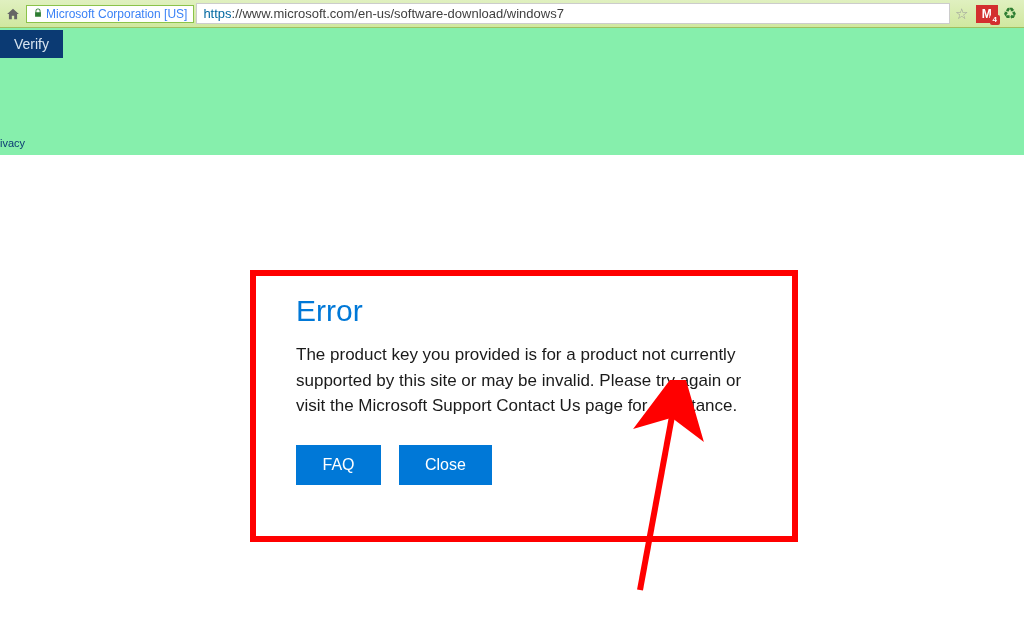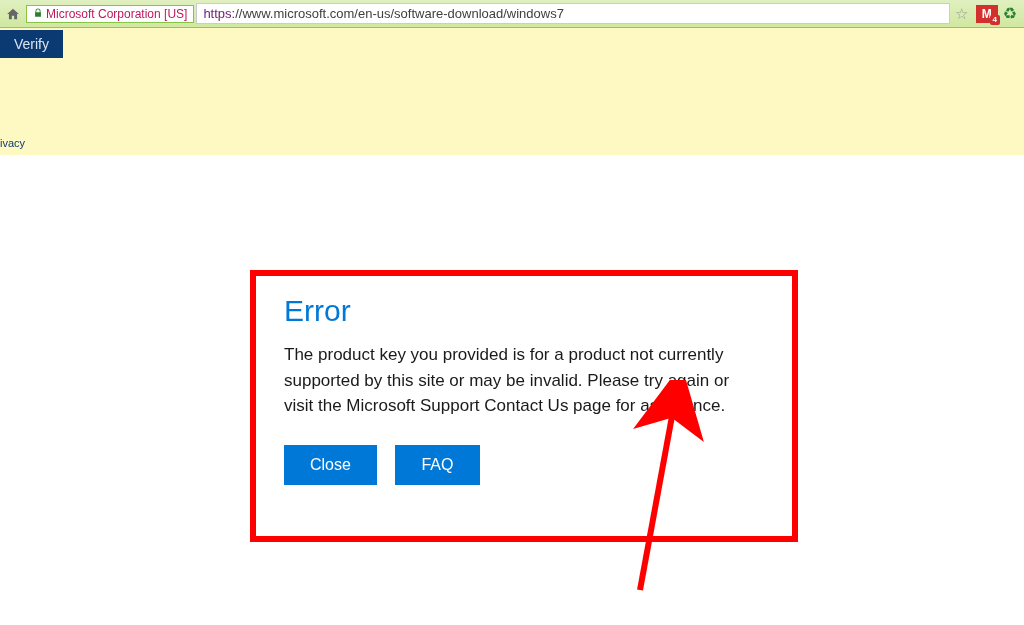--- a/index.html
+++ b/index.html
@@ -26,37 +26,37 @@
       display: flex;
       align-items: center;
       justify-content: center;
       color: #555;
     }
     .ssl-badge {
       background: #fff;
       border: 1px solid #8bc34a;
       padding: 1px 6px;
       font-size: 12px;
-      color: #be185d;
+      color: #3b82f6;
       display: flex;
       align-items: center;
       gap: 3px;
     }
     .lock-icon { color: #2e7d32; font-size: 11px; }
     .url-box {
       flex: 1;
       margin-left: 2px;
       background: #fff;
       border: 1px solid #ccc;
       padding: 2px 6px;
       font-size: 13px;
       white-space: nowrap;
       overflow: hidden;
     }
-    .url-https { color: #701a75; }
+    .url-https { color: #0369a1; }
     .url-rest { color: #404040; }
     .star-icon {
       width: 20px;
       color: #999;
       font-size: 15px;
       margin: 0 2px;
       text-align: center;
     }
     .gmail-icon {
       width: 22px;
@@ -89,21 +89,21 @@
       align-items: center;
       justify-content: center;
     }
     .recycle-icon {
       color: #2e7d32;
       font-size: 16px;
       margin: 0 3px;
     }
     .overlay-area {
       height: 127px;
-      background: #fef9c3;
+      background: #86efac;
       position: relative;
     }
     .verify-btn {
       background: #0b3a73;
       color: #d8e4f0;
       padding: 6px 14px;
       font-size: 14px;
       position: absolute;
       top: 2px;
       left: 0;
@@ -121,21 +121,21 @@
       height: 470px;
       background: #fff;
     }
     .error-panel {
       position: absolute;
       top: 115px;
       left: 250px;
       width: 548px;
       height: 272px;
       border: 6px solid #ff0000;
-      padding: 18px 34px 24px 28px;
+      padding: 18px 34px 24px 40px;
       background: #fff;
     }
     .error-title {
       font-size: 30px;
       font-weight: 300;
       color: #0078d7;
       margin-bottom: 14px;
     }
     .error-text {
       font-size: 17px;
@@ -194,22 +194,22 @@
 <div class="overlay-area">
   <div class="verify-btn">Verify</div>
   <div class="privacy-link">ivacy</div>
 </div>
 
 <div class="content-area">
   <div class="error-panel">
     <div class="error-title">Error</div>
     <div class="error-text">The product key you provided is for a product not currently supported by this site or may be invalid. Please try again or visit the Microsoft Support Contact Us page for assistance.</div>
     <div class="btn-row">
+      <button class="ms-btn">FAQ</button>
       <button class="ms-btn">Close</button>
-      <button class="ms-btn">FAQ</button>
     </div>
   </div>
   <svg class="arrow-svg" width="110" height="220">
     <defs>
       <marker id="ahead" markerWidth="12" markerHeight="12" refX="6" refY="6" orient="auto">
         <path d="M0,0 L12,6 L0,12 L3,6 Z" fill="#ff0000"></path>
       </marker>
     </defs>
     <line x1="40" y1="210" x2="75" y2="20" stroke="#ff0000" stroke-width="6" marker-end="url(#ahead)"></line>
   </svg>

